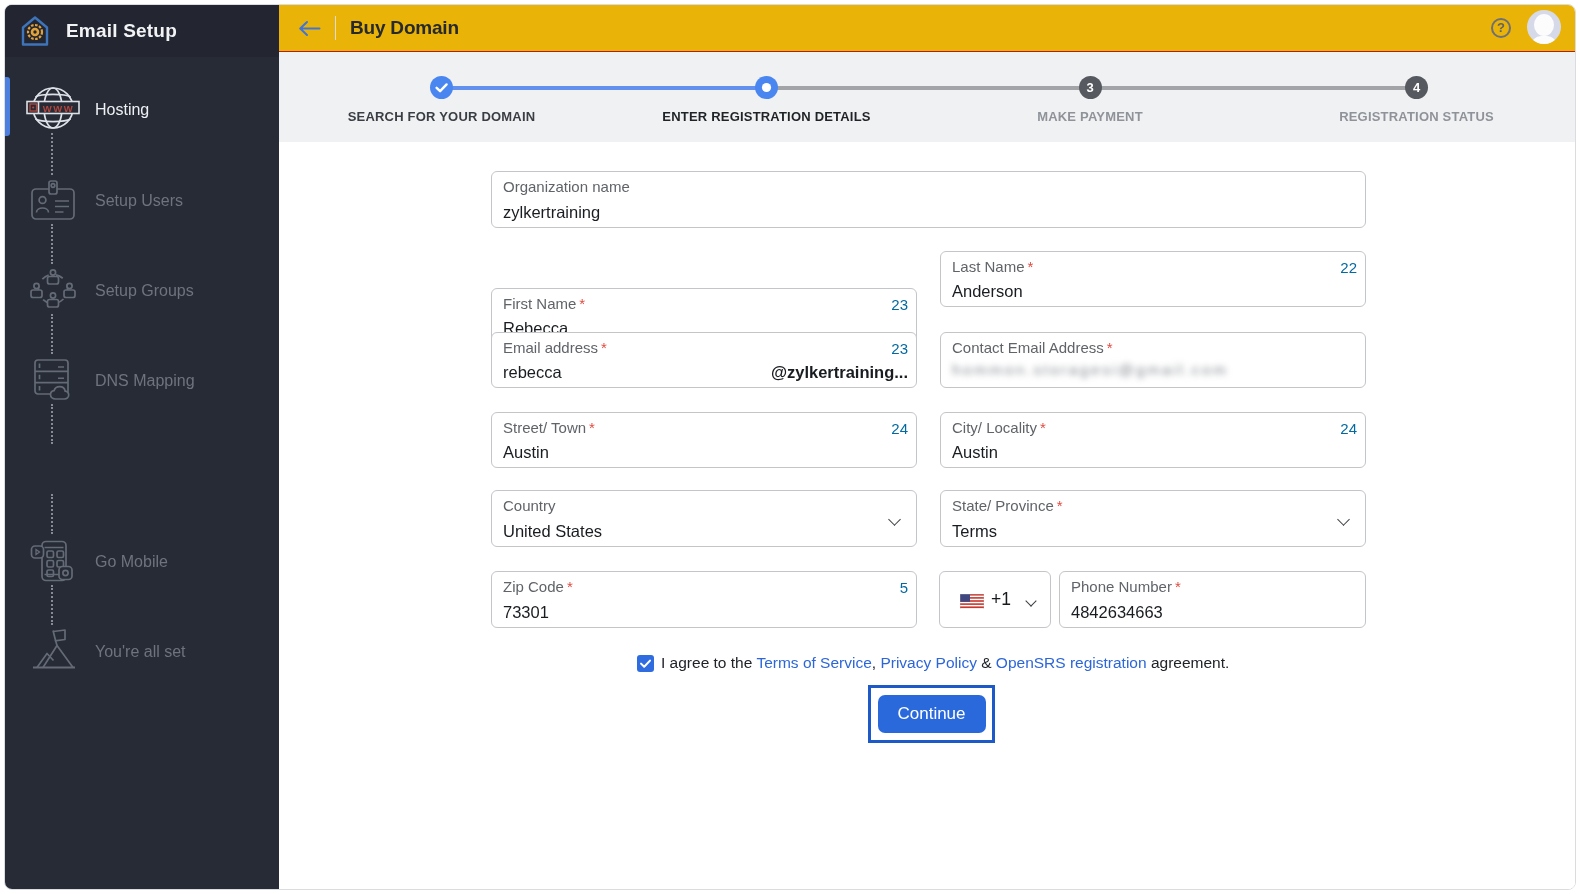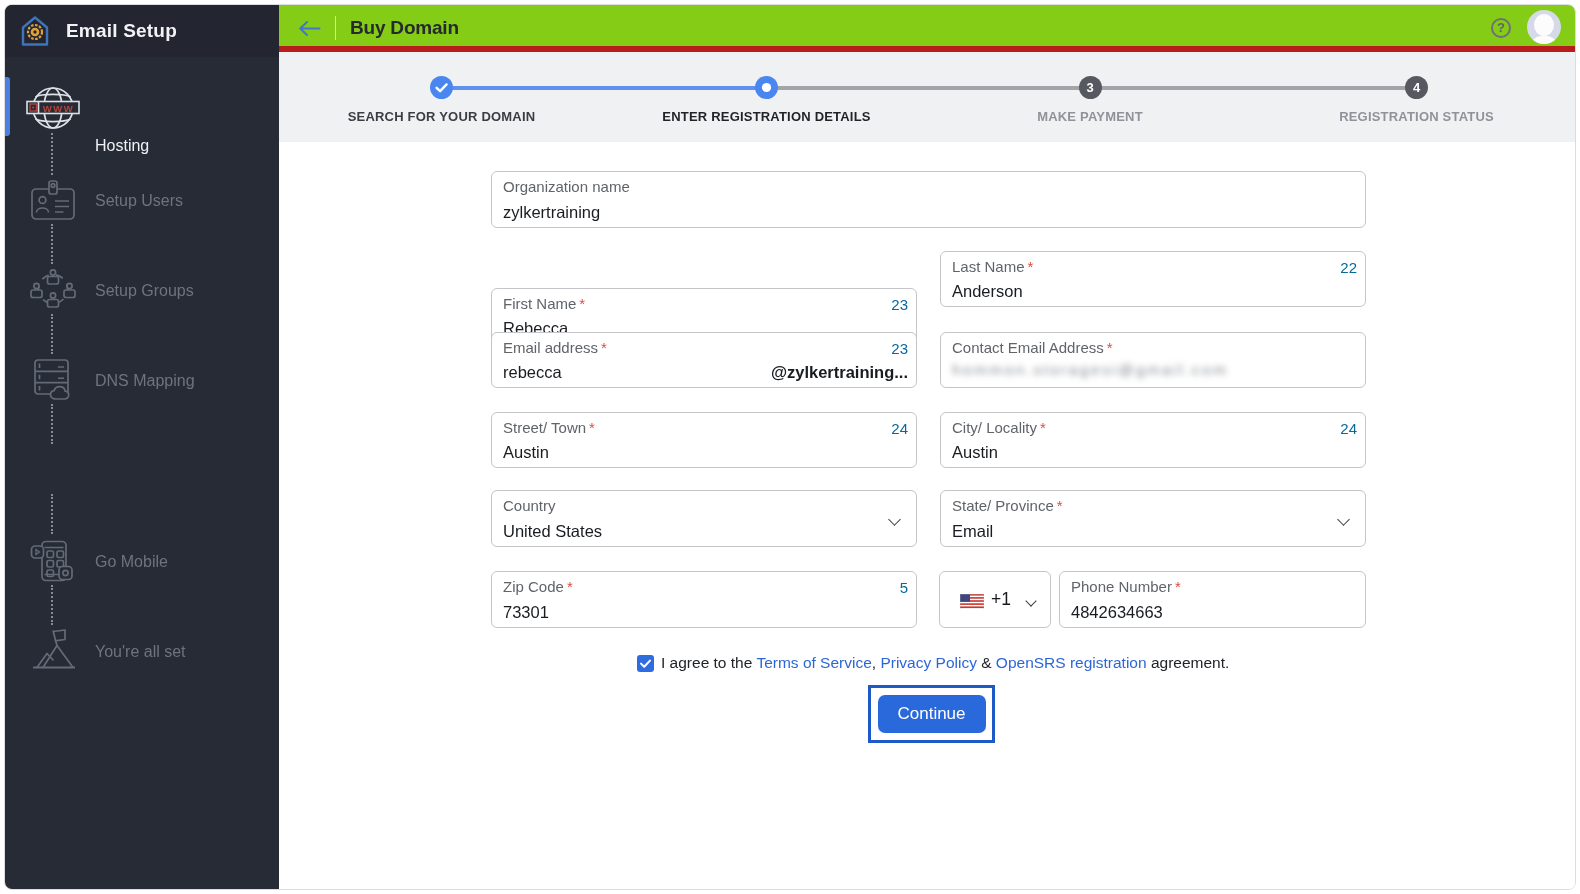--- a/index.html
+++ b/index.html
@@ -8,26 +8,26 @@
 
   
   .side { position:absolute; left:0; top:0; width:274px; height:100%; background:#262b36; }
   .side-head { position:absolute; left:0; top:0; width:274px; height:52px; background:#232631; }
   .logo { position:absolute; left:13px; top:9px; }
   .side-title { position:absolute; left:61px; top:15px; font-size:19px; font-weight:600; color:#f2f3f5; letter-spacing:.2px; }
   .active-bar { position:absolute; left:0; top:72px; width:5px; height:59px; background:#4c7fdf; border-radius:0 3px 3px 0; }
   .item { position:absolute; left:0; width:274px; height:46px; }
   .item .ic { position:absolute; left:24px; top:50%; transform:translateY(-50%); }
   .item .tx { position:absolute; left:90px; top:50%; transform:translateY(-50%); font-size:16px; color:#6e737e; }
-  .item.on .tx { color:#eef0f3; font-weight:500;margin-top:36px; }
+  .item.on .tx { color:#eef0f3; font-weight:500; }
   .dots { position:absolute; left:46px; width:0; border-left:2px dotted #868c97; }
 
   
   .main { position:absolute; left:274px; top:0; right:0; bottom:0; background:#fff; }
-  .topbar { position:absolute; left:0; top:0; right:0; height:47px; background:#84cc16; border-bottom:6px solid #b91c1c; }
+  .topbar { position:absolute; left:0; top:0; right:0; height:47px; background:#eab308; border-bottom:1px solid #b91c1c; }
   .back { position:absolute; left:19px; top:15px; }
   .tdiv { position:absolute; left:56px; top:11px; height:24px; width:1px; background:#d9dbde; }
   .ttl { position:absolute; left:71px; top:12px; font-size:19px; font-weight:600; color:#26292d; letter-spacing:-.2px; }
   .help { position:absolute; left:1212px; top:13px; width:20px; height:20px; border:2px solid #6d7074; border-radius:50%; text-align:center; }
   .help span { font-size:13px; font-weight:700; color:#606366; line-height:16px; display:block; }
   .avatar { position:absolute; left:1248px; top:5px; width:34px; height:34px; border-radius:50%; background:#d6dae8; overflow:hidden; }
   .avatar .hd { position:absolute; left:7px; top:4px; width:20px; height:22px; border-radius:50%; background:#fcfcfd; }
   .avatar .bd { position:absolute; left:4px; top:26px; width:26px; height:12px; border-radius:10px 10px 0 0; background:#fcfcfd; }
 
   
@@ -253,21 +253,21 @@
         <div class="ct">24</div>
       </div>
 
       <div class="fb" style="left:212px;top:348px;width:426px;height:57px;">
         <div class="lb">Country</div>
         <div class="vl">United States</div>
         <div class="chev"></div>
       </div>
       <div class="fb" style="left:661px;top:348px;width:426px;height:57px;">
         <div class="lb">State/ Province<b>*</b></div>
-        <div class="vl">Email</div>
+        <div class="vl">Terms</div>
         <div class="chev"></div>
       </div>
 
       <div class="fb" style="left:212px;top:429px;width:426px;height:57px;">
         <div class="lb">Zip Code<b>*</b></div>
         <div class="vl">73301</div>
         <div class="ct">5</div>
       </div>
       <div class="fb" style="left:660px;top:429px;width:112px;height:57px;">
         <svg style="position:absolute;left:20px;top:22px;" width="24" height="15" viewBox="0 0 24 15">

